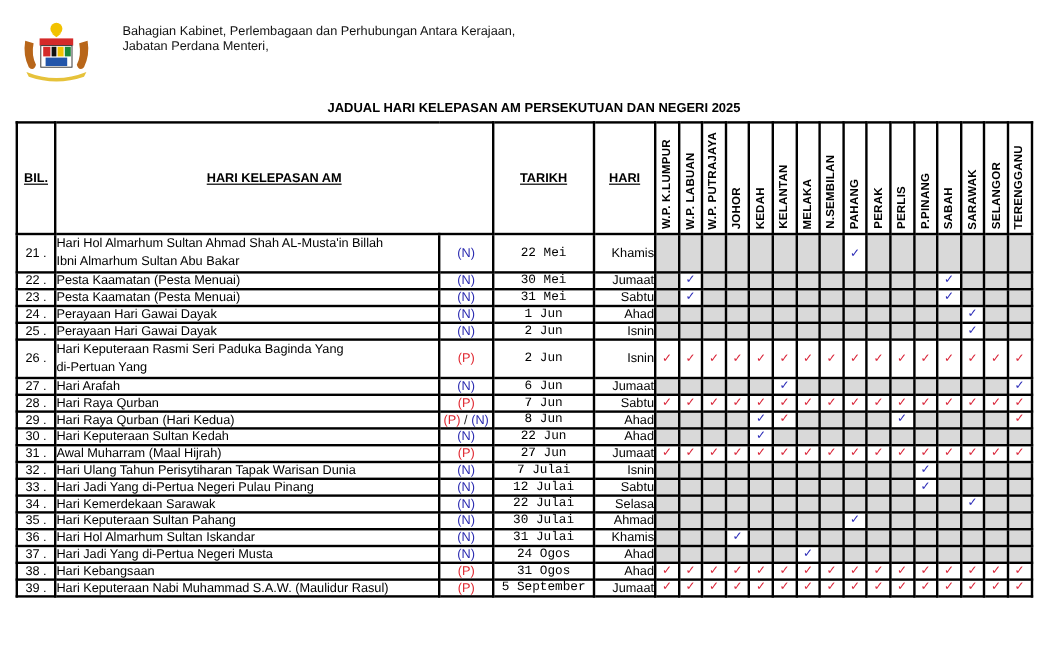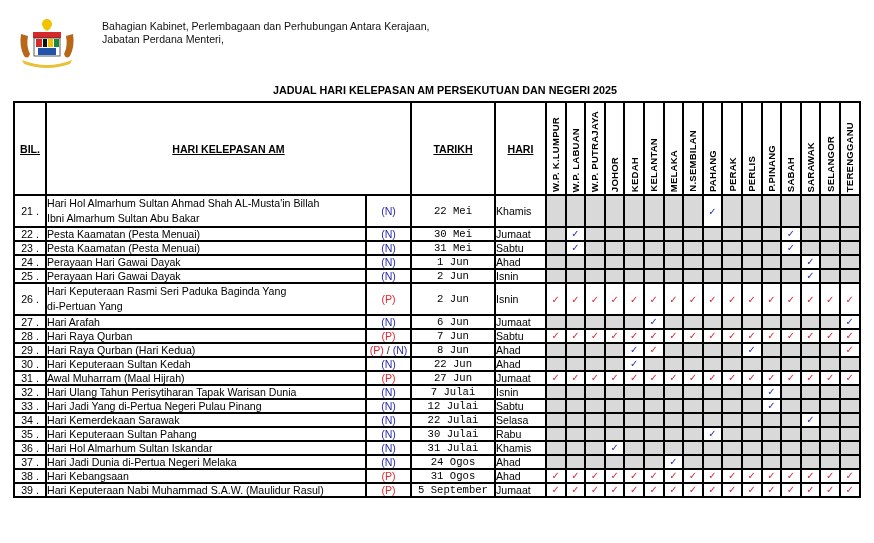--- a/index.html
+++ b/index.html
@@ -11,21 +11,21 @@
   .doc-title span { position:relative; left:0px; }
   table.holidays { position:absolute; left:13px; top:101px; border-collapse:collapse; table-layout:fixed; font-size:10.6px; }
   table.holidays th, table.holidays td { border:2px solid #000; padding:0; }
   th { font-weight:bold; font-size:10.6px; height:91px;text-decoration:underline; }
   th.state { width:17.6px; vertical-align:bottom; }
   th.state .vt { writing-mode:vertical-rl; transform:rotate(180deg); white-space:nowrap; font-size:9.6px; letter-spacing:0.2px; display:inline-block; padding-bottom:1px; }
   td.bil { text-align:center; padding-left:4px; white-space:nowrap;margin-top:33px; }
   td.name { padding-left:2px; line-height:15px; white-space:nowrap; }
   td.type { text-align:center; }
   td.date { text-align:center; white-space:nowrap;font-family:Liberation Mono, monospace; }
-  td.day { text-align:left; white-space:nowrap;margin-top:46px; }
+  td.day { text-align:right; white-space:nowrap;margin-top:46px; }
   tr.r1 td { height:12px; line-height:12px; }
   tr.r2 td { height:28px; }
   td.mark { background:#d9d9d9; text-align:center; font-size:10px; }
   td.mark.on { background:#ffffff; }
   .chk-b { color:#2f2fb8; }
   .chk-r { color:#d9263a; }
   .tN { color:#2a2ab0; }
   .tP { color:#e0262f; }
   .sep { color:#222; }
 </style>
@@ -439,21 +439,21 @@
         <td class="mark"></td>
         <td class="mark"></td>
       </tr>
       <tr class="r1">
         <td class="bil">35 .</td>
         <td class="name">
           <div>Hari Keputeraan Sultan Pahang</div>
         </td>
         <td class="type"><span class="tN">(N)</span></td>
         <td class="date">30 Julai</td>
-        <td class="day">Rabu</td>
+        <td class="day">Ahmad</td>
         <td class="mark"></td>
         <td class="mark"></td>
         <td class="mark"></td>
         <td class="mark"></td>
         <td class="mark"></td>
         <td class="mark"></td>
         <td class="mark"></td>
         <td class="mark"></td>
         <td class="mark on"><span class="chk-b">✓</span></td>
         <td class="mark"></td>
@@ -485,21 +485,21 @@
         <td class="mark"></td>
         <td class="mark"></td>
         <td class="mark"></td>
         <td class="mark"></td>
         <td class="mark"></td>
         <td class="mark"></td>
       </tr>
       <tr class="r1">
         <td class="bil">37 .</td>
         <td class="name">
-          <div>Hari Jadi Dunia di-Pertua Negeri Melaka</div>
+          <div>Hari Jadi Yang di-Pertua Negeri Musta</div>
         </td>
         <td class="type"><span class="tN">(N)</span></td>
         <td class="date">24 Ogos</td>
         <td class="day">Ahad</td>
         <td class="mark"></td>
         <td class="mark"></td>
         <td class="mark"></td>
         <td class="mark"></td>
         <td class="mark"></td>
         <td class="mark"></td>

